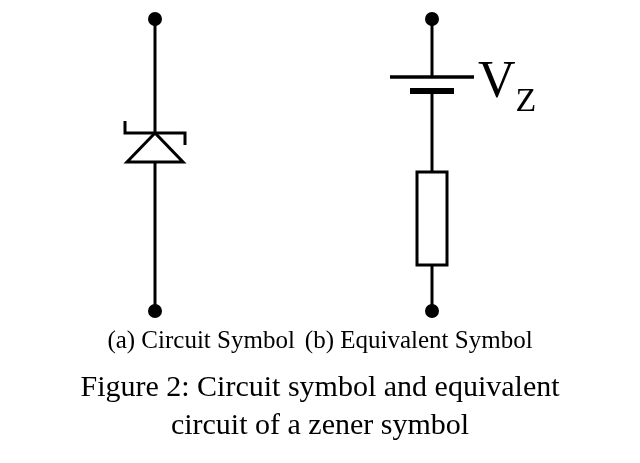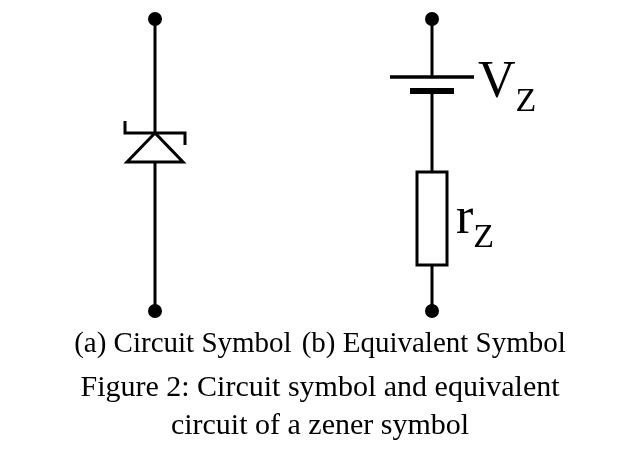--- a/index.html
+++ b/index.html
@@ -38,21 +38,21 @@
   .vz { left: 478px; top: 54px; }
   .rz { left: 456px; top: 190px; }
   .caption-row {
     position: absolute;
     top: 326px;
     left: 0;
     width: 640px;
     display: flex;
     justify-content: center;
     gap: 10px;
-    font-size: 29px;
+    font-size: 25px;
     white-space: nowrap;
   }
   .figcap {
     position: absolute;
     left: 0;
     width: 640px;
     text-align: center;
     font-size: 30px;
   }
   .figcap1 { top: 369px; }
@@ -86,23 +86,20 @@
         <circle cx="432" cy="311" r="7" fill="#000000" stroke="none"></circle>
       </g>
 
     </g>
   </svg>
 
   <div class="lbl vz">
     <span class="main">V</span><span class="sub">Z</span>
   </div>
 
-  <div class="lbl rz">
-    <span class="main">r</span><span class="sub">Z</span>
-  </div>
 
   <div class="caption-row">
     <span>(a) Circuit Symbol</span>
     <span>(b) Equivalent Symbol</span>
   </div>
 
   <div class="figcap figcap1">Figure 2: Circuit symbol and equivalent</div>
   <div class="figcap figcap2">circuit of a zener symbol</div>
 
 </div>

